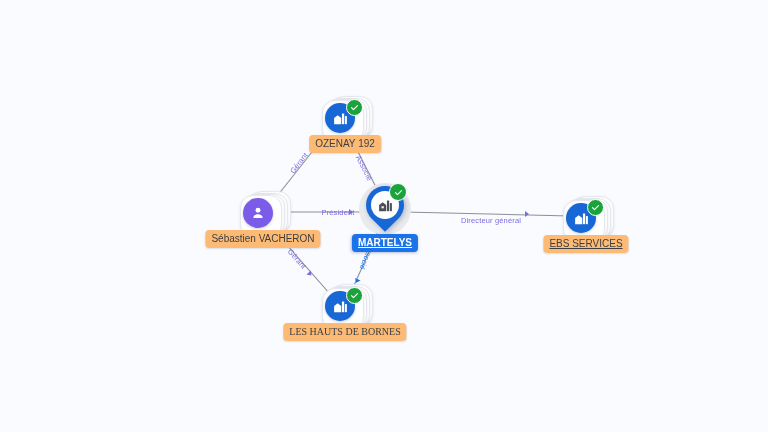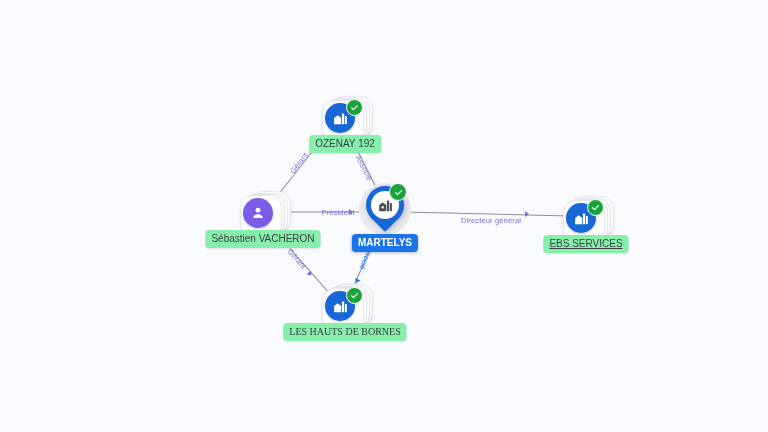--- a/index.html
+++ b/index.html
@@ -161,21 +161,21 @@
 
   
   .node-label {
     position: absolute;
     transform: translateX(-50%);
     white-space: nowrap;
     font-size: 10px;
     line-height: 14px;
     padding: 2px 6px;
     border-radius: 4px;
-    background: #86efac;
+    background: #fdba74;
     color: #3c4043;
     box-shadow: 0 1px 2px rgba(30,40,80,0.13);
   }
   .node-label.selected {
     background: #1a73e8;
     color: #ffffff;
     font-weight: bold;
     box-shadow: 0 1px 3px rgba(20,50,120,0.3);
   }
 </style>
@@ -255,21 +255,21 @@
               <rect x="6.4" y="13" width="3.2" height="3" fill="#ffffff" opacity="0.95"></rect>
             </svg>
           </div>
           <div class="pin-badge">
             <svg width="9" height="9" viewBox="0 0 24 24">
               <path d="M4 12.5l5.2 5.2L20 7" stroke="#ffffff" stroke-width="3.2" fill="none" stroke-linecap="round" stroke-linejoin="round"></path>
             </svg>
           </div>
         </div>
       </div>
-      <div class="node-label selected" style="left: 385px; top: 234px;">MARTELYS</div>
+      <div class="node-label selected" style="left: 385px; top: 234px; text-decoration: underline;">MARTELYS</div>
       <div class="node" style="left: 586px; top: 217px;">
         <div class="node-visual">
           <div class="stack-card c1"></div>
           <div class="stack-card c2"></div>
           <div class="stack-card c3"></div>
           <div class="stack-card c4"></div>
           <div class="icon-circle company">
             <svg width="17" height="17" viewBox="0 0 24 24">
               <path fill="#ffffff" d="M3 11.2 8 7.3l5 3.9V20H3z"></path>
               <rect x="14" y="5" width="3.2" height="15" fill="#ffffff"></rect>

